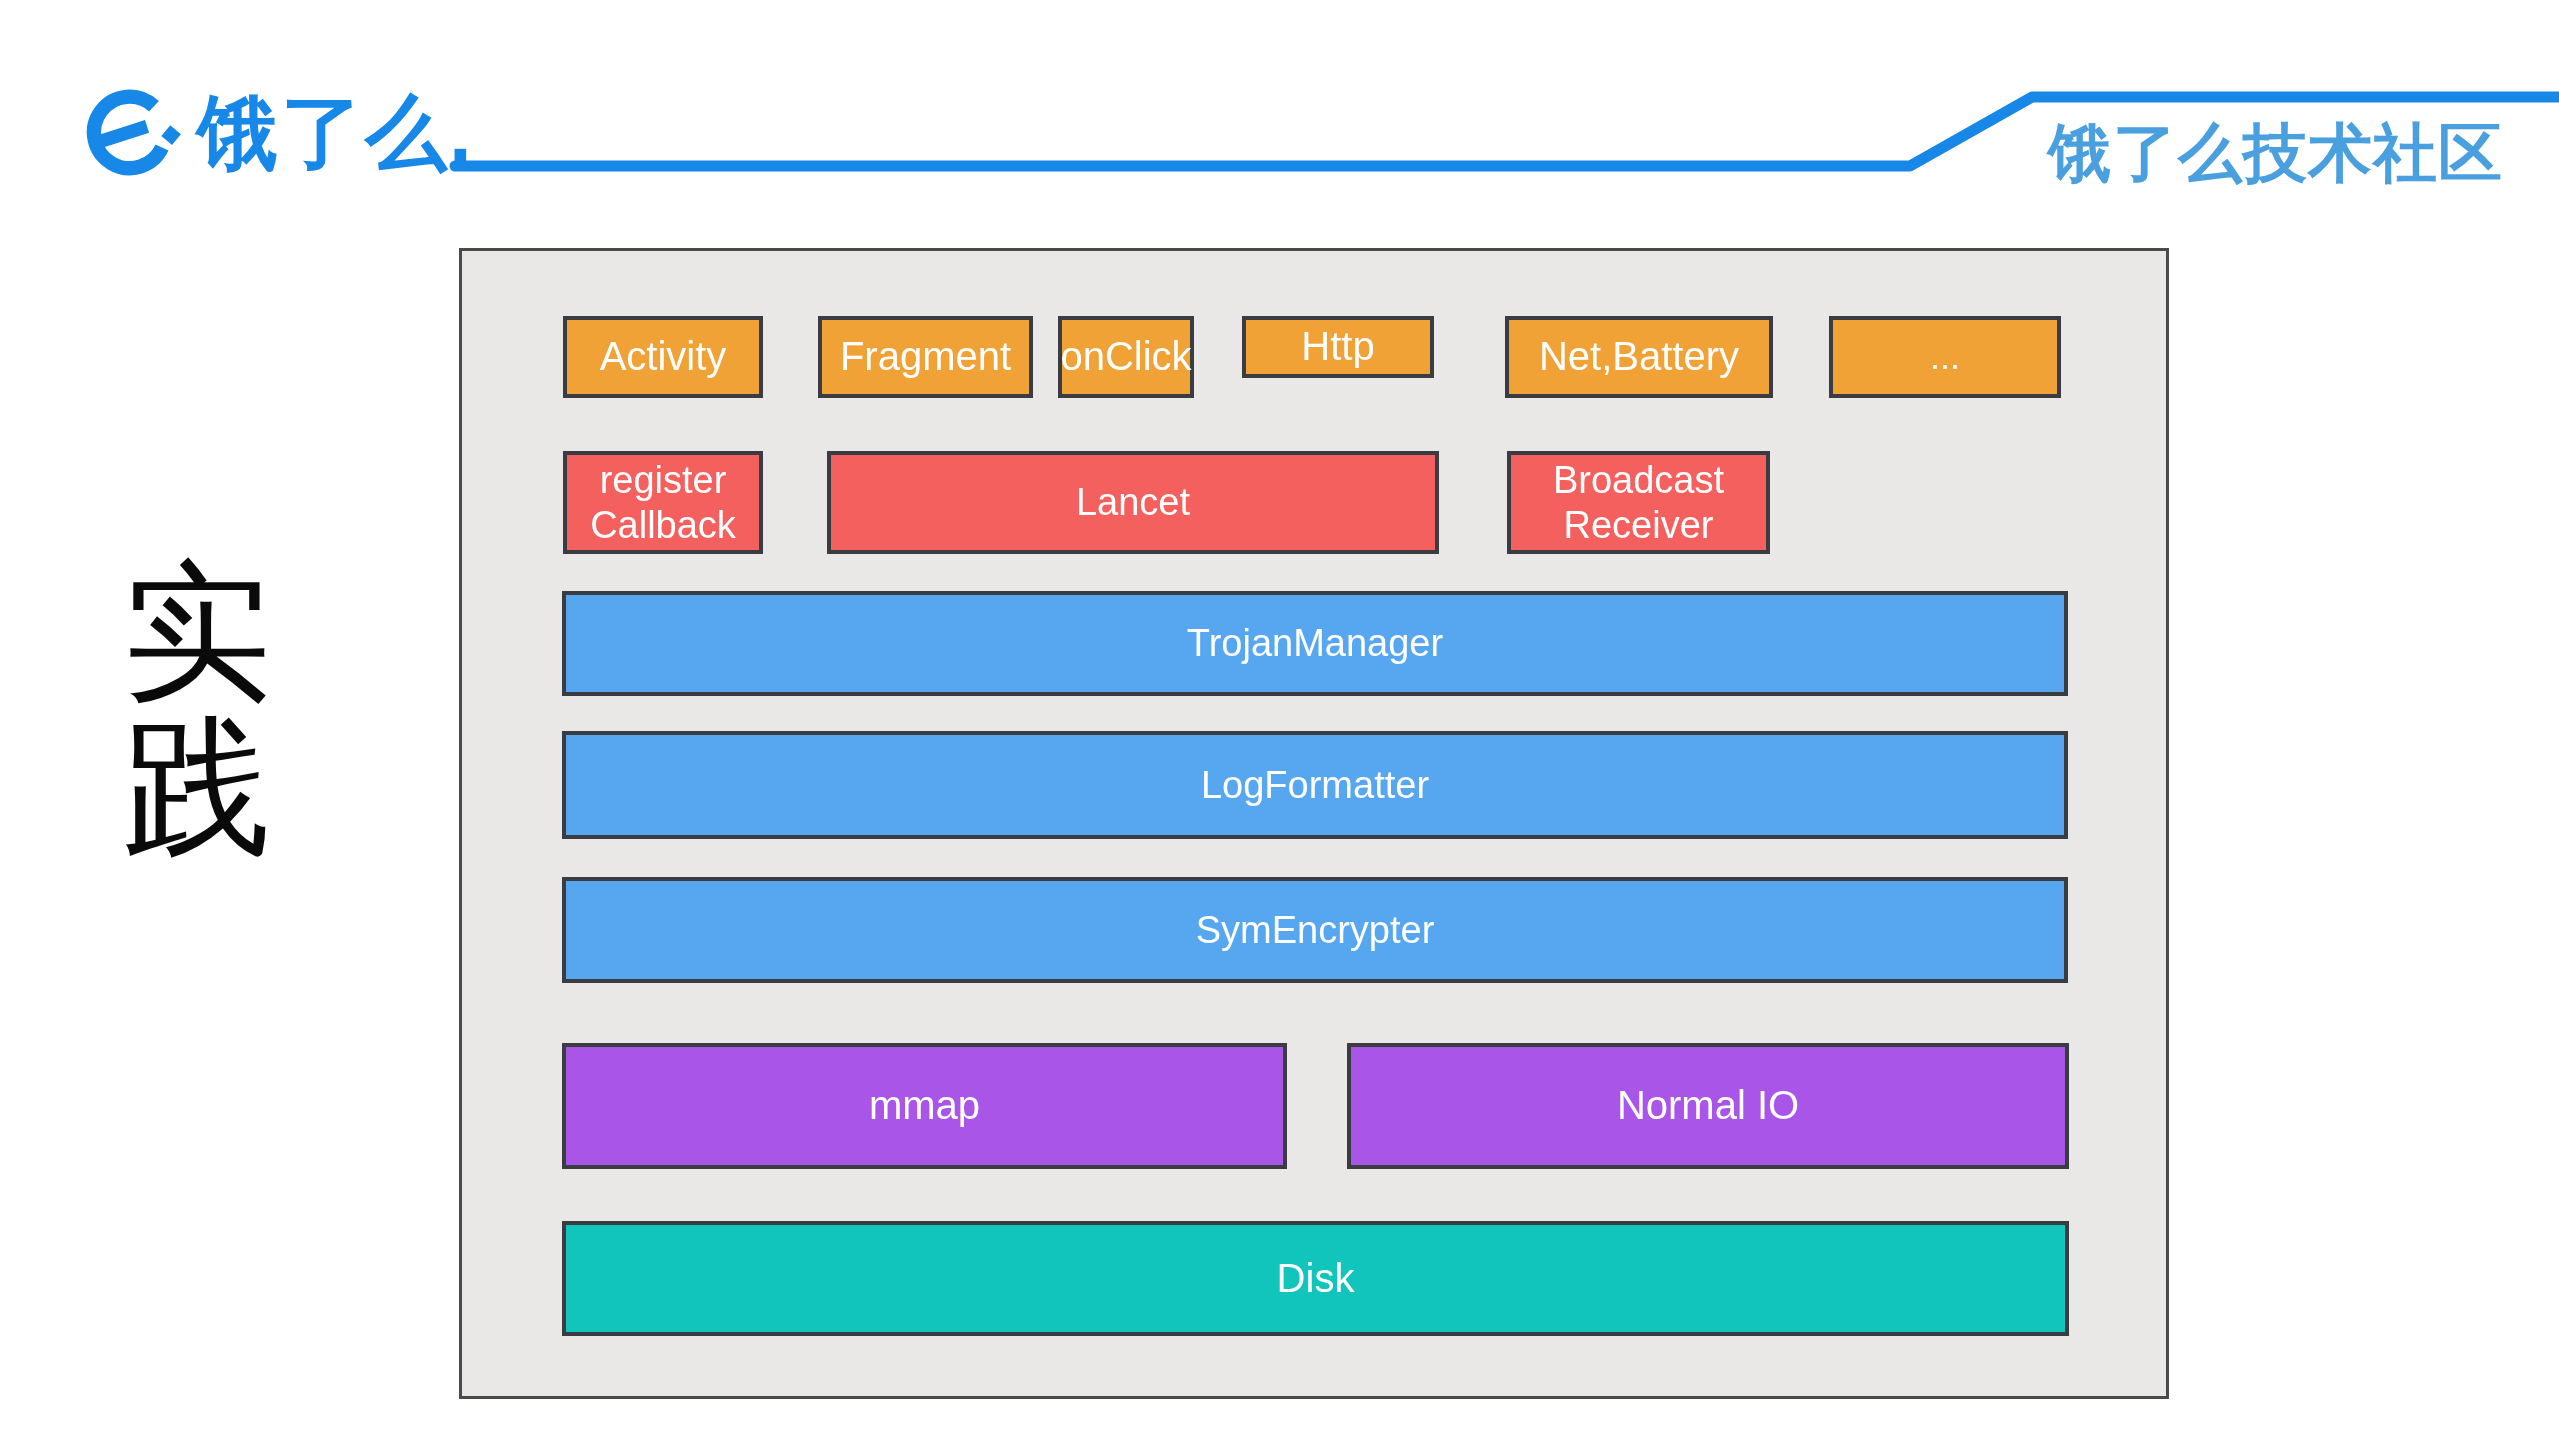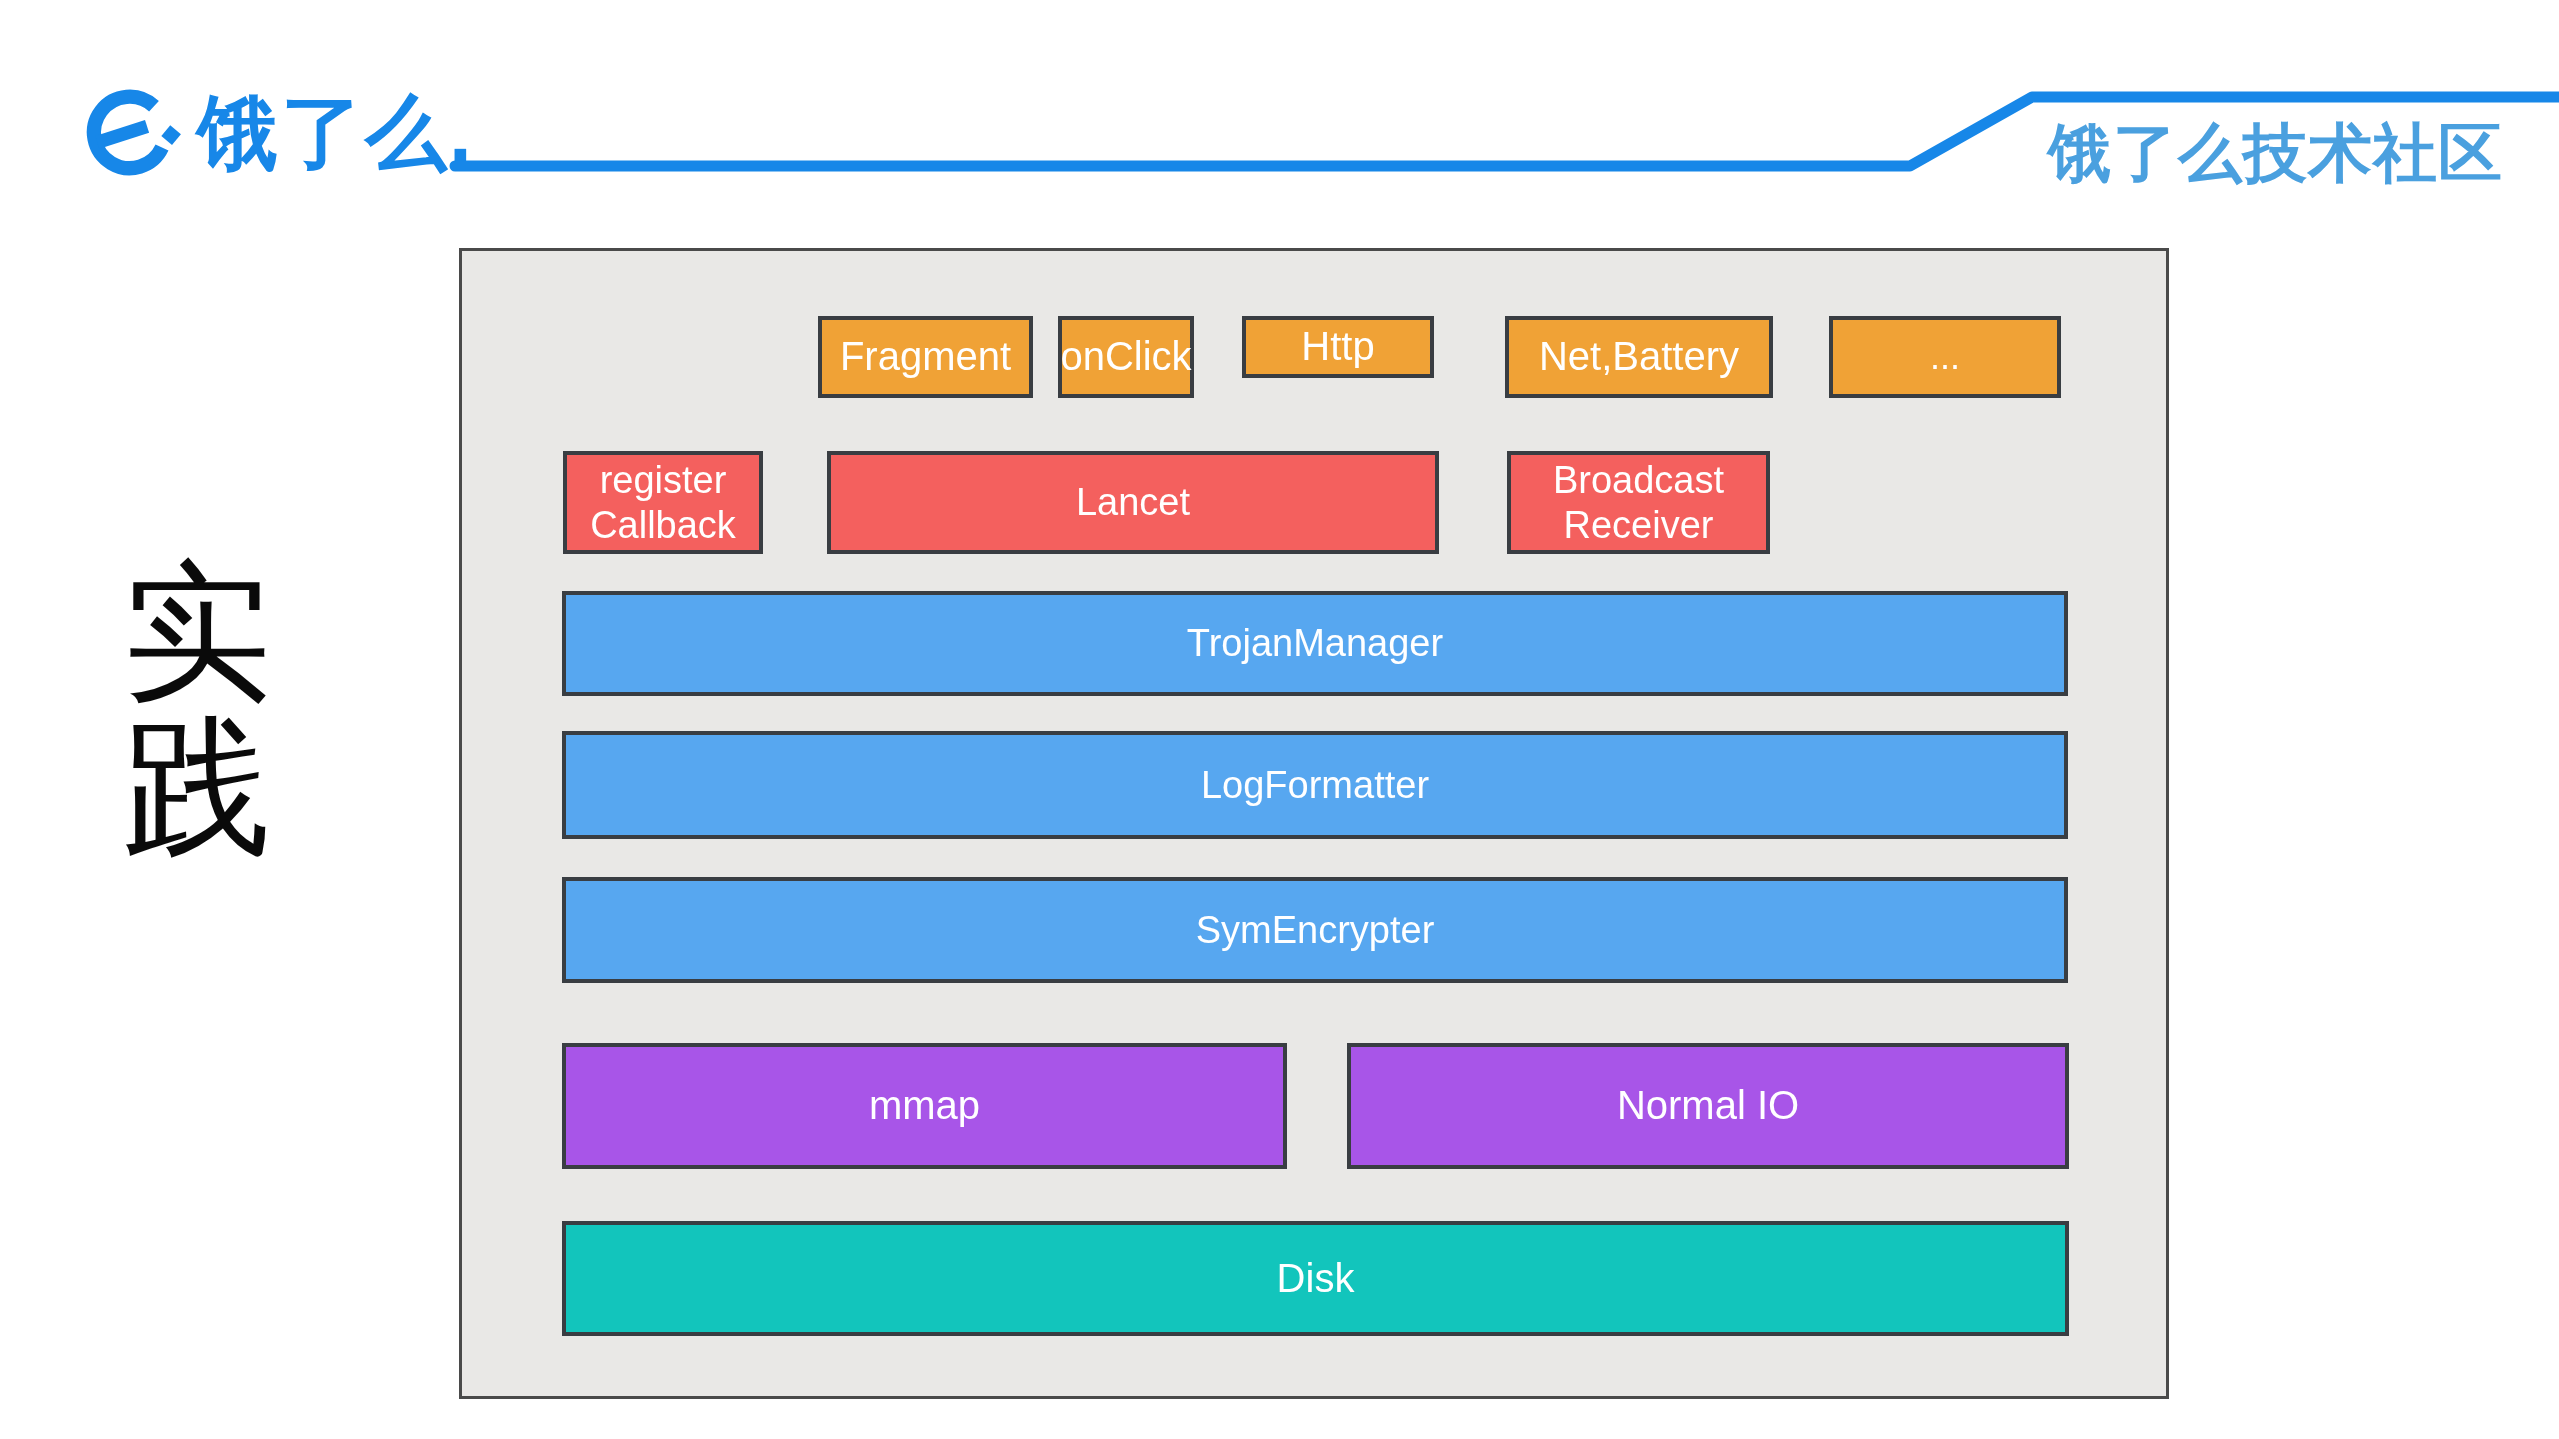--- a/index.html
+++ b/index.html
@@ -82,20 +82,23 @@
   <svg class="header-line" aria-hidden="true">
     <polyline points="455,166 1910,166 2032,97 2559,97" fill="none" stroke="#1787e8" stroke-width="11" stroke-linejoin="round" stroke-linecap="round"></polyline>
   </svg>
 
   <div class="community">饿了么技术社区</div>
 
   <div class="side-title">实践</div>
 
   <div class="panel">
 
+    <div class="box orange" style="left:101px;top:65px;width:200px;height:82px;">
+      <span class="lbl">Activity</span>
+    </div>
     <div class="box orange" style="left:356px;top:65px;width:215px;height:82px;">
       <span class="lbl">Fragment</span>
     </div>
     <div class="box orange" style="left:596px;top:65px;width:136px;height:82px;">
       <span class="lbl">onClick</span>
     </div>
     <div class="box orange" style="left:780px;top:65px;width:192px;height:62px;">
       <span class="lbl">Http</span>
     </div>
     <div class="box orange" style="left:1043px;top:65px;width:268px;height:82px;">

